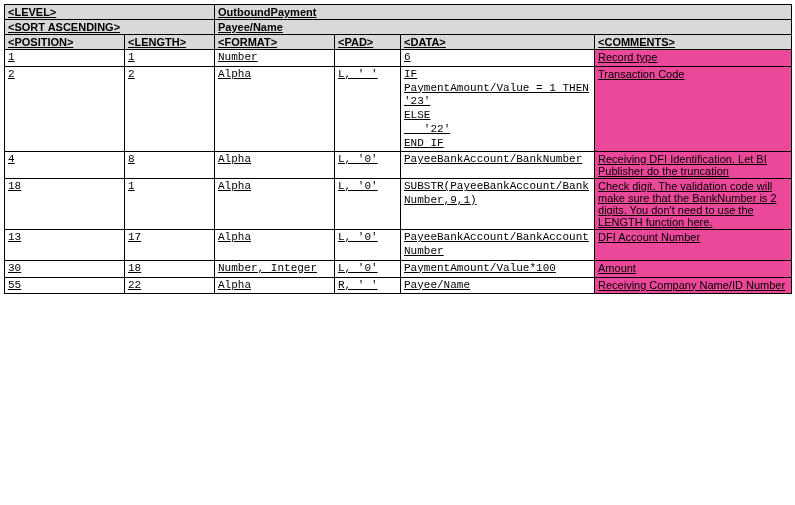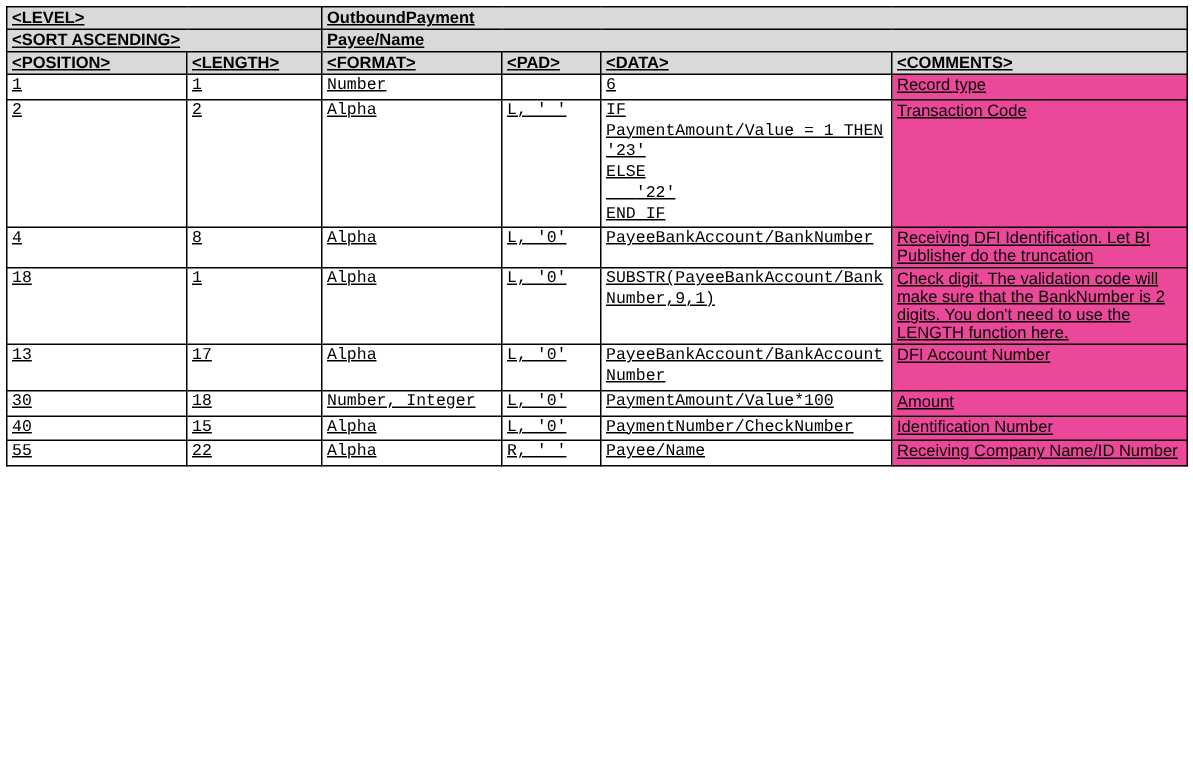--- a/index.html
+++ b/index.html
@@ -122,28 +122,20 @@
       </tr>
       <tr>
         <td class="mono">30</td>
         <td class="mono">18</td>
         <td class="mono">Number, Integer</td>
         <td class="mono">L, '0'</td>
         <td class="mono">PaymentAmount/Value*100</td>
         <td class="comment">Amount</td>
       </tr>
       <tr>
-        <td class="mono">40</td>
-        <td class="mono">15</td>
-        <td class="mono">Alpha</td>
-        <td class="mono">L, '0'</td>
-        <td class="mono">PaymentNumber/CheckNumber</td>
-        <td class="comment">Identification Number</td>
-      </tr>
-      <tr>
         <td class="mono">55</td>
         <td class="mono">22</td>
         <td class="mono">Alpha</td>
         <td class="mono">R, ' '</td>
         <td class="mono">Payee/Name</td>
         <td class="comment">Receiving Company Name/ID Number</td>
       </tr>
     </tbody>
 </table>
 

